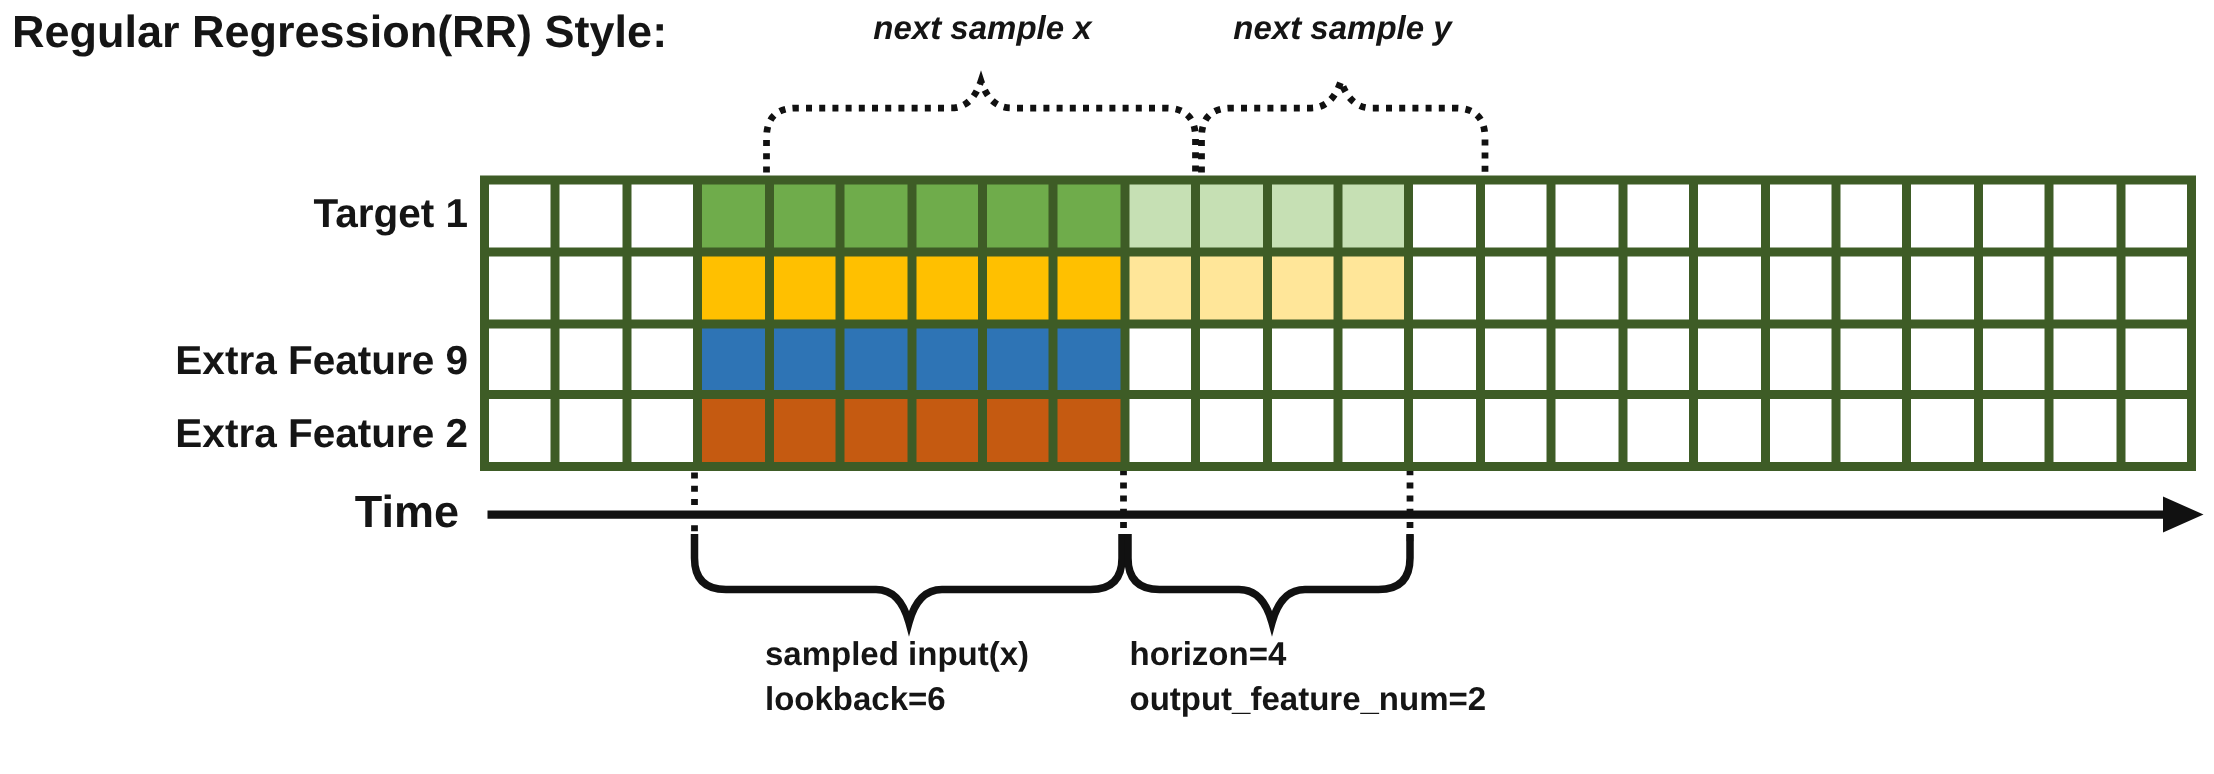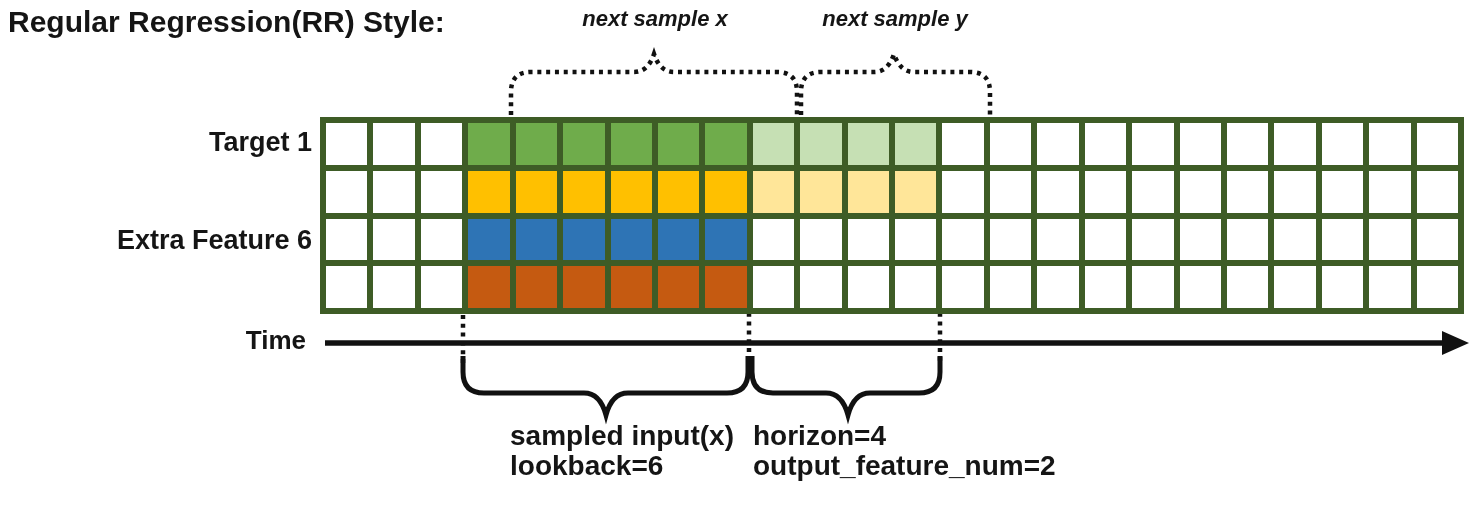--- a/index.html
+++ b/index.html
@@ -39,25 +39,25 @@
   .grid {
     position:absolute; left:320px; top:117px;
     width:1144px; height:197px;
     display:grid;
     grid-template-rows:repeat(4,1fr);
     gap:6px; padding:6px;
   }
   .cell { width:100%; height:100%; }
   .time-label {
     position:absolute; left:0px; top:325px; width:306px;
-    text-align:right; font-size:26px; font-weight:700; color:#151515;
+    text-align:right; font-size:30px; font-weight:700; color:#151515;
   }
   .anno-block {
     position:absolute; top:421px;
-    font-size:28px; font-weight:600; line-height:30px; color:#151515;
+    font-size:22px; font-weight:600; line-height:30px; color:#151515;
     white-space:nowrap;
   }
   #anno-input  { left:510px; }
   #anno-output { left:753px; }
 </style>
 </head>
 <body>
 
 <div class="canvas">
 
@@ -78,21 +78,22 @@
 
     <path d="M 463 356 L 463 372 Q 463 393 484 393 L 584 393 Q 600 393 606 415 Q 612 393 628 393 L 727 393 Q 748 393 748 372 L 748 356" fill="none" stroke="#111" stroke-width="5"></path>
 
     <path d="M 752 356 L 752 372 Q 752 393 773 393 L 826 393 Q 842 393 848 415 Q 854 393 870 393 L 919 393 Q 940 393 940 372 L 940 356" fill="none" stroke="#111" stroke-width="5"></path>
   </svg>
 
   <div class="brace-label" id="nsy-label">next sample y</div>
   <div class="brace-label" id="nsx-label">next sample x</div>
 
   <div class="row-label" style="top:125px">Target 1</div>
-  <div class="row-label" style="top:223px">Extra Feature 6</div>
+  <div class="row-label" style="top:223px">Extra Feature 9</div>
+  <div class="row-label" style="top:272px">Extra Feature 2</div>
 
   <div class="grid" style="background: rgb(62, 92, 38); grid-template-columns: repeat(24, 1fr);">
       <div class="cell" style="background: rgb(255, 255, 255);"></div>
       <div class="cell" style="background: rgb(255, 255, 255);"></div>
       <div class="cell" style="background: rgb(255, 255, 255);"></div>
       <div class="cell" style="background: rgb(111, 172, 75);"></div>
       <div class="cell" style="background: rgb(111, 172, 75);"></div>
       <div class="cell" style="background: rgb(111, 172, 75);"></div>
       <div class="cell" style="background: rgb(111, 172, 75);"></div>
       <div class="cell" style="background: rgb(111, 172, 75);"></div>

